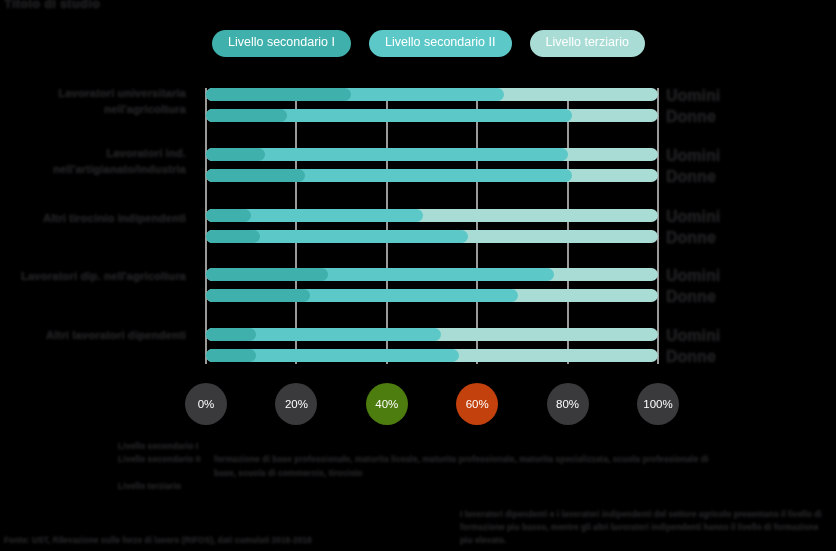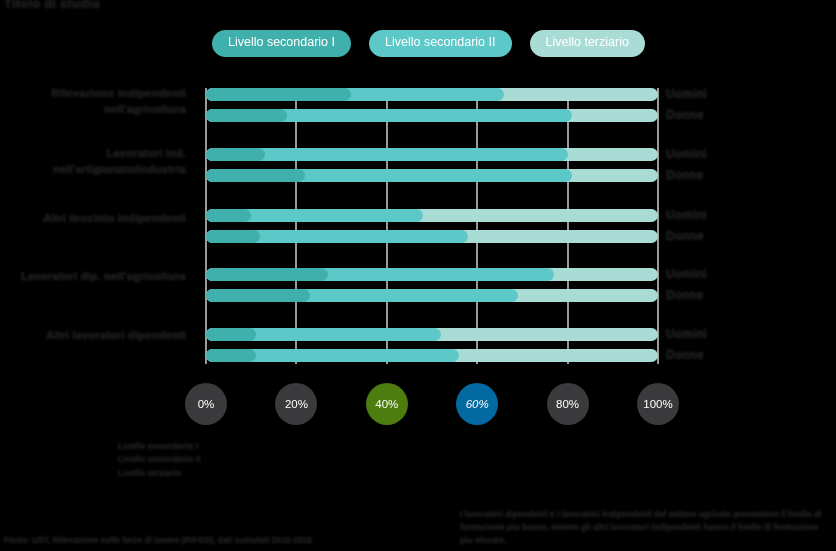--- a/index.html
+++ b/index.html
@@ -86,21 +86,21 @@
     color: #1c1c1e;
     text-shadow: 0 0 1.2px #1c1c1e, 0 0 2.4px #1c1c1e;
     filter: blur(0.85px);
     width: 186px;
   }
 
   
   .gender-labels { position: absolute; left: 666px; top: 88px; width: 90px; }
   .gender-label {
     position: absolute; left: 0;
-    font-size: 12px;
+    font-size: 16px;
     font-weight: bold;
     color: #1c1c1e;
     text-shadow: 0 0 1.1px #1c1c1e, 0 0 2.2px #1c1c1e;
     filter: blur(0.85px);
     white-space: nowrap;
   }
 
   
   .axis { position: absolute; left: 206px; top: 383px; width: 452px; height: 42px; }
   .axis-badge {
@@ -162,21 +162,21 @@
 
 <div class="chart-title">Titolo di studio</div>
 
 <div class="legend" id="legend">
     <div class="legend-chip chip-0" style="background: rgb(63, 176, 171);">Livello secondario I</div>
     <div class="legend-chip chip-1" style="background: rgb(92, 200, 200);">Livello secondario II</div>
     <div class="legend-chip chip-2" style="background: rgb(168, 220, 213);">Livello terziario</div>
   </div>
 
 <div class="cat-labels" id="catLabels">
-    <div class="cat-label" style="top: -2px;">Rilevazione indipendenti nell'agricoltura</div>
+    <div class="cat-label" style="top: -2px;">Lavoratori universitaria nell'agricoltura</div>
     <div class="cat-label" style="top: 58px;">Lavoratori ind. nell'artigianato/industria</div>
     <div class="cat-label" style="top: 123px;">Altri tirocinio indipendenti</div>
     <div class="cat-label" style="top: 181px;">Lavoratori dip. nell'agricoltura</div>
     <div class="cat-label" style="top: 240px;">Altri lavoratori dipendenti</div>
   </div>
 
 <div class="plot">
   <div class="gridlines" id="gridlines">
       <div class="gridline" style="left: calc(0% - 1px);"></div>
       <div class="gridline" style="left: calc(20% - 1px);"></div>
@@ -259,31 +259,32 @@
     <div class="gender-label" style="top: 179px;">Uomini</div>
     <div class="gender-label" style="top: 200px;">Donne</div>
     <div class="gender-label" style="top: 239px;">Uomini</div>
     <div class="gender-label" style="top: 260px;">Donne</div>
   </div>
 
 <div class="axis" id="axis">
     <div class="axis-badge" style="left: 0%; background: rgb(58, 58, 60);">0%</div>
     <div class="axis-badge" style="left: 20%; background: rgb(58, 58, 60);">20%</div>
     <div class="axis-badge" style="left: 40%; background: #4d7c0f;">40%</div>
-    <div class="axis-badge" style="left: 60%; background: #0369a1; font-style: italic;">60%</div>
+    <div class="axis-badge" style="left: 60%; background: #c2410c;">60%</div>
     <div class="axis-badge" style="left: 80%; background: rgb(58, 58, 60);">80%</div>
     <div class="axis-badge" style="left: 100%; background: rgb(58, 58, 60);">100%</div>
   </div>
 
 <div class="footnotes" id="footnotes">
     <div class="fn-row">
       <div class="fn-term">Livello secondario I</div>
     </div>
     <div class="fn-row">
       <div class="fn-term">Livello secondario II</div>
+      <div class="fn-def">formazione di base professionale, maturita liceale, maturita professionale, maturita specializzata, scuola professionale di base, scuola di commercio, tirocinio</div>
     </div>
     <div class="fn-row">
       <div class="fn-term">Livello terziario</div>
     </div>
   </div>
 
 <div class="source-note">Fonte: UST, Rilevazione sulle forze di lavoro (RIFOS), dati cumulati 2016-2018</div>
 <div class="right-note">I lavoratori dipendenti e i lavoratori indipendenti del settore agricolo presentano il livello di formazione piu basso, mentre gli altri lavoratori indipendenti hanno il livello di formazione piu elevato.</div>
 
 </body></html>

